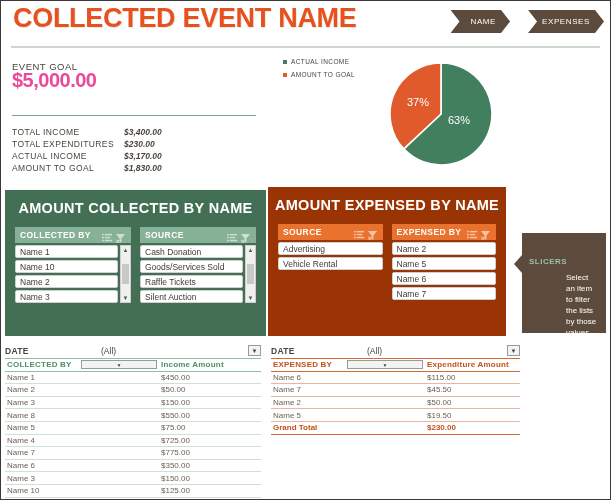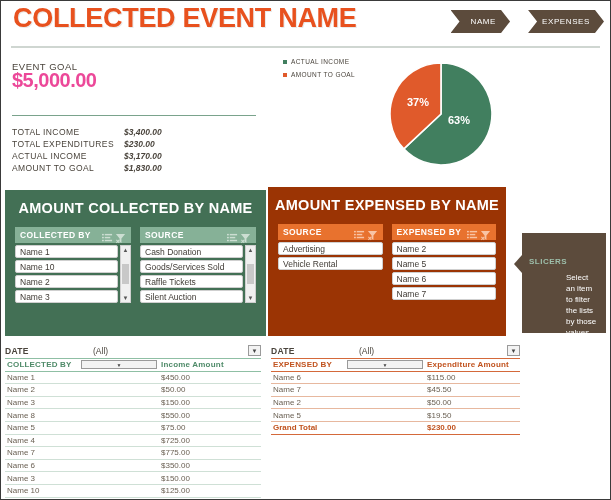--- a/index.html
+++ b/index.html
@@ -38,21 +38,21 @@
   .totals{position:absolute;left:11px;top:125px;width:250px;font-size:8.5px;}
   .totals .trow{display:flex;height:12px;align-items:center;}
   .totals .tlabel{width:112px;letter-spacing:0.4px;color:#4a443c;}
   .totals .tval{font-style:italic;font-weight:bold;color:#4a443c;}
 
   
   .legend{position:absolute;left:282px;top:54px;font-size:6.5px;letter-spacing:0.4px;color:#4a443c;}
   .legend .lrow{display:flex;align-items:center;height:13px;}
   .legend .sw{width:4px;height:4px;margin-right:4px;display:inline-block;}
   .pie{position:absolute;left:388px;top:61px;width:104px;height:104px;}
-  .pie-lab{position:absolute;color:#fff;font-size:11px;font-weight:bold;}
+  .pie-lab{position:absolute;color:#fff;font-size:11px;font-weight:normal;}
 
   
   .panel{position:absolute;box-sizing:border-box;}
   .panel-green{left:4px;top:189px;width:261px;height:146px;background:#437055;}
   .panel-red{left:267px;top:186px;width:238px;height:149px;background:#9b3404;}
   .panel-title{color:#fff;font-size:14.5px;font-weight:bold;letter-spacing:0.3px;text-align:center;margin-top:10px;}
 
   .slicers{display:flex;gap:9px;padding:0 10px;margin-top:11px;}
   .slicer{flex:1;}
   .sl-head{display:flex;align-items:center;height:16px;padding:0 5px;box-sizing:border-box;}
@@ -83,21 +83,21 @@
     border-top:9px solid transparent;border-bottom:9px solid transparent;border-right:8px solid #5c4b3c;
   }
   .tip-title{font-size:8px;font-weight:bold;letter-spacing:0.5px;color:#9dbfab;margin-bottom:6px;}
   .tip-body{font-size:8px;line-height:11px;margin-left:37px;}
 
   
   .pivot{position:absolute;font-size:8px;}
   .pv-left{left:4px;top:342px;width:256px;}
   .pv-right{left:270px;top:342px;width:249px;}
   .pv-filter{display:flex;align-items:center;height:15px;}
-  .pv-f-lab{width:88px;font-size:8.5px;font-weight:bold;color:#4a443c;letter-spacing:0.3px;}
+  .pv-f-lab{width:96px;font-size:8.5px;font-weight:bold;color:#4a443c;letter-spacing:0.3px;}
   .pv-f-val{flex:1;font-size:8.5px;color:#4a443c;}
   .dd-btn{width:13px;height:11px;background:#f3f3f3;border:1px solid #9a9a9a;
     font-size:6px;line-height:10px;text-align:center;color:#444;cursor:pointer;box-sizing:border-box;}
   .pv-table{width:100%;border-collapse:collapse;}
   .pv-table th,.pv-table td{padding:0 0 0 2px;height:11.6px;font-size:8px;text-align:left;white-space:nowrap;}
   .pv-table th{font-weight:bold;letter-spacing:0.2px;}
   .green-th{color:#4f8b69;border-top:1px solid #8fbfa4;border-bottom:1px solid #8fbfa4;}
   .green-td{color:#6b6154;border-bottom:1px solid #cfe0d6;}
   .green-tot{color:#4f8b69;font-weight:bold;border-top:1px solid #8fbfa4;border-bottom:1px solid #8fbfa4;}
   .red-th{color:#c1531f;border-top:1px solid #d4693a;border-bottom:1px solid #d4693a;}

